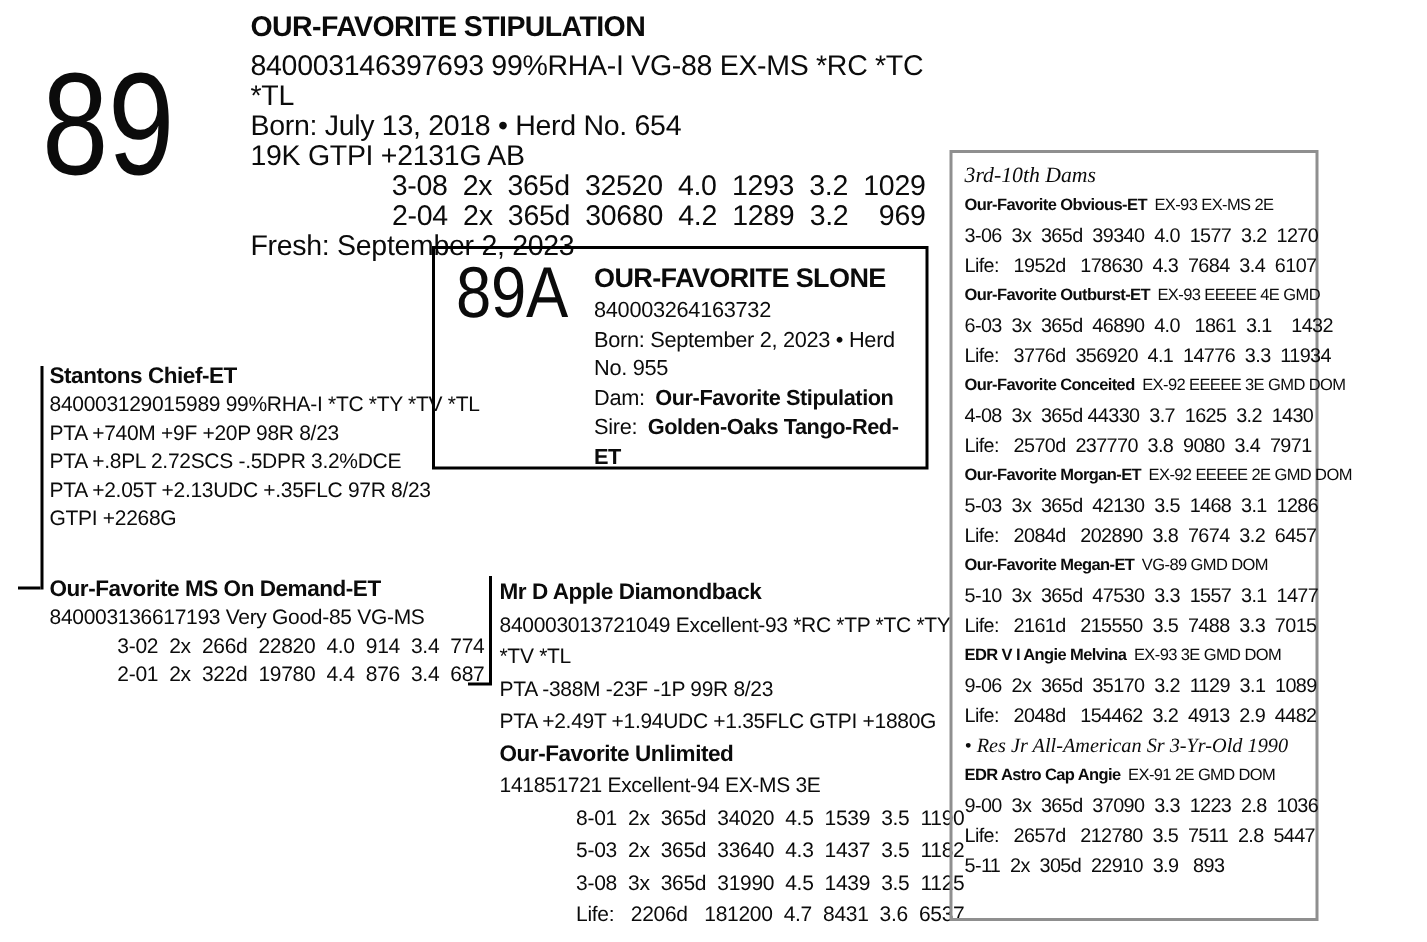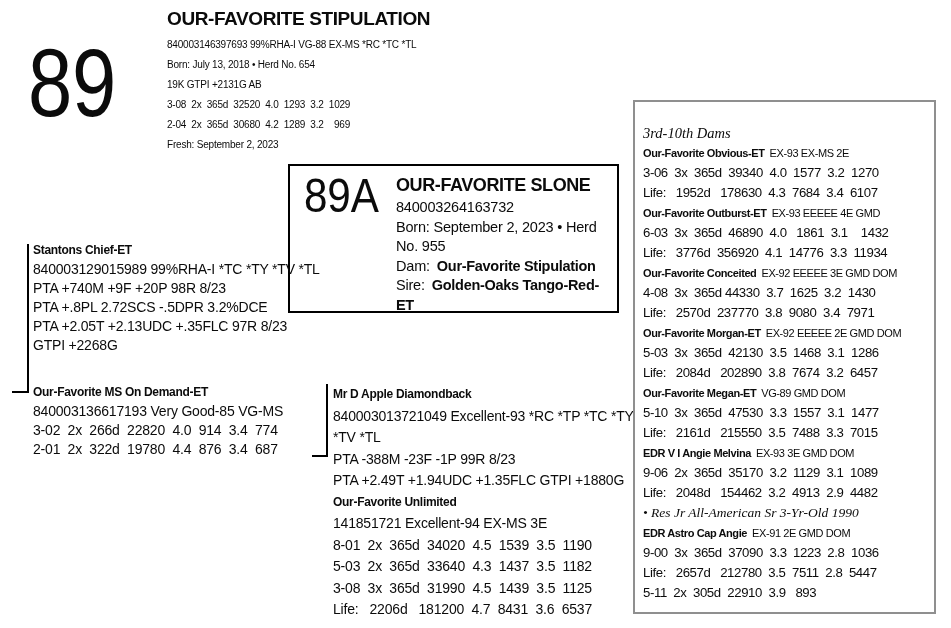--- a/index.html
+++ b/index.html
@@ -2,59 +2,59 @@
 <html><head>
 <meta charset="utf-8">
 <style>
   html,body { margin:0; padding:0; background:#fff; }
   .page {
     position:relative; width:951px; height:628px; background:#ffffff;
     font-family:"Liberation Sans", sans-serif; color:#0b0b0b;
     letter-spacing:-0.2px; overflow:hidden;
   }
   .abs { position:absolute; }
-  .pre { white-space:pre; }
+  .pre { white-space:pre;text-align:right; }
 
   
   .lot-number {
     left:28px; top:34px; font-size:97px; font-weight:400; line-height:1;
     transform:scaleX(0.82); transform-origin:left top;
   }
 
   
   .lot-head { left:167px; top:8px; width:450px; }
   .lot-title { font-size:19px; font-weight:700; letter-spacing:-0.4px; margin-bottom:5px; }
-  .lot-head .line { font-size:10px; line-height:20px; }
+  .lot-head .line { font-size:19px; line-height:20px; }
 
   
   .calf-box { left:288px; top:164px; width:327px; height:145px; border:2px solid #000; }
   .calf-number { position:absolute; left:14px; top:6px; font-size:48px; line-height:1;
     transform:scaleX(0.88); transform-origin:left top; }
   .calf-content { position:absolute; left:106px; top:9px; width:215px; }
   .calf-title { font-size:18px; font-weight:700; letter-spacing:-0.4px; margin-bottom:2px; }
   .calf-content .line { font-size:14.5px; line-height:19.5px; }
   .calf-content .lbl { margin-right:7px; }
   .calf-content b { letter-spacing:-0.3px; }
 
   
   .vline { background:#000; width:2px; }
   .hline { background:#000; height:2px; }
 
   
   .ped { font-size:14px; }
-  .ped .hd { font-size:12px; font-weight:700; letter-spacing:-0.3px; }
+  .ped .hd { font-size:15px; font-weight:700; letter-spacing:-0.3px; }
   .sire-section, .dam-section { left:33px; width:290px; }
   .sire-section { top:241px; } .sire-section > div { line-height:19px; }
   .dam-section  { top:383px; } .dam-section  > div { line-height:19px; }
   .mid-section  { left:333px; top:384px; width:310px; }
   .mid-section > div { line-height:21.5px; }
 
   
-  .dams-box { left:633px; top:100px; width:303px; height:514px;
-    border:2px solid #8f8f8f; box-sizing:border-box; padding:22px 8px; }
+  .dams-box { left:633px; top:100px; width:246px; height:514px;
+    border:2px solid #8f8f8f; box-sizing:border-box; padding:6px 8px; }
   .dams-title { font-family:"Liberation Serif", serif; font-style:italic;
     font-size:14.5px; line-height:19px; letter-spacing:0; }
   .dams-box .ehead { line-height:20px; white-space:nowrap; font-size:11px; }
   .dams-box .ehead .en { font-weight:700; letter-spacing:-0.4px; }
   .dams-box .ehead .er { margin-left:5px; letter-spacing:-0.4px; }
   .dams-box .rec { line-height:20px; font-size:13.2px; letter-spacing:-0.4px; white-space:pre; }
   .dams-box .note { font-family:"Liberation Serif", serif; font-style:italic;
     font-size:13.5px; line-height:20px; letter-spacing:0; }
 </style>
 </head>

